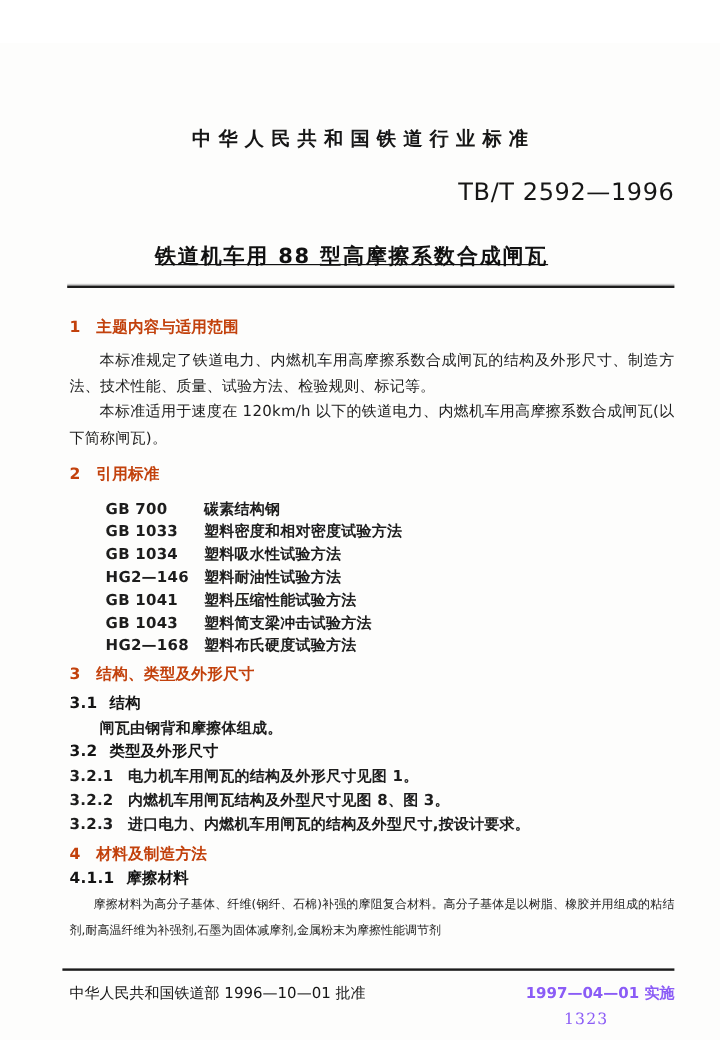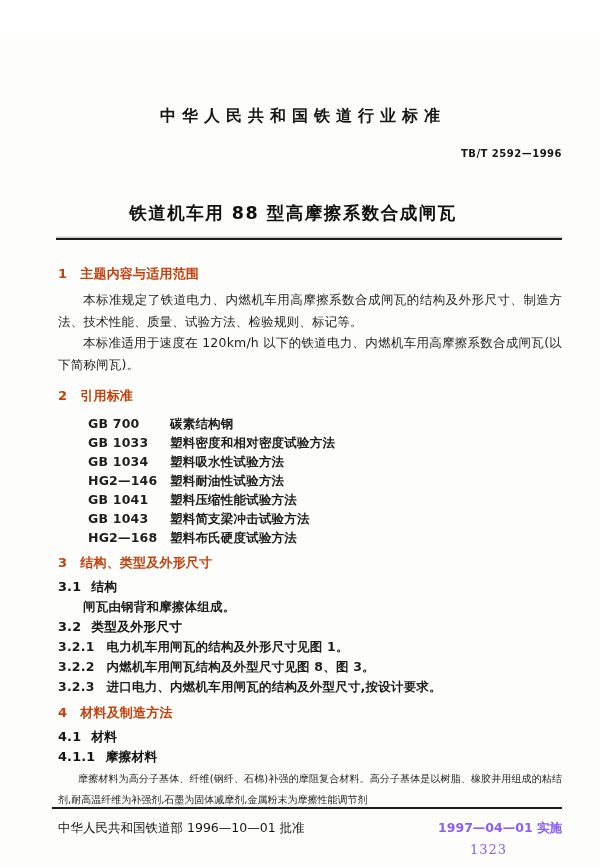--- a/index.html
+++ b/index.html
@@ -24,33 +24,34 @@
     text-align: center;
     font-size: 16px;
     font-weight: 700;
     letter-spacing: 6px;
     text-indent: 6px; 
     color: #161616;
   }
   .std-number {
     position: absolute;
     top: 112px; right: 38px;
-    font-size: 10px;
-    font-weight: 700;
+    font-size: 20px;
+    font-weight: 400;
     letter-spacing: 0.5px;
     color: #161616;
   }
   .doc-title {
     position: absolute;
     top: 165px; left: 0; right: 14px;
     text-align: center;
     font-size: 17.5px;
     font-weight: 700;
     letter-spacing: 1.5px;
     color: #111;
+    text-decoration: underline;
   }
   .title-rule {
     position: absolute;
     top: 202px; left: 56px; width: 506px;
     height: 2px;
     background: #1c1c1c;
     box-shadow: 0 -1.5px 0 rgba(60,60,60,0.25);
   }
   
   .content {
@@ -210,23 +211,20 @@
     <div class="clause">
       <span class="cnum">3.2.2</span><span>内燃机车用闸瓦结构及外型尺寸见图 8、图 3。</span>
     </div>
     <div class="clause">
       <span class="cnum">3.2.3</span><span>进口电力、内燃机车用闸瓦的结构及外型尺寸,按设计要求。</span>
     </div>
 
     <div class="sec-h sec4-h">
       <span class="num">4</span><span>材料及制造方法</span>
     </div>
-    <div class="sub-h mt-4">
-      <span class="num">4.1</span><span>材料</span>
-    </div>
     <div class="sub-h">
       <span class="num">4.1.1</span><span>摩擦材料</span>
     </div>
     <p class="last-para">摩擦材料为高分子基体、纤维(钢纤、石棉)补强的摩阻复合材料。高分子基体是以树脂、橡胶并用组成的粘结剂,耐高温纤维为补强剂,石墨为固体减摩剂,金属粉末为摩擦性能调节剂</p>
 
   </div>
 
   <div class="footer-rule"></div>
   <div class="footer-approval">中华人民共和国铁道部 1996—10—01 批准</div>
   <div class="footer-impl">1997—04—01 实施</div>

